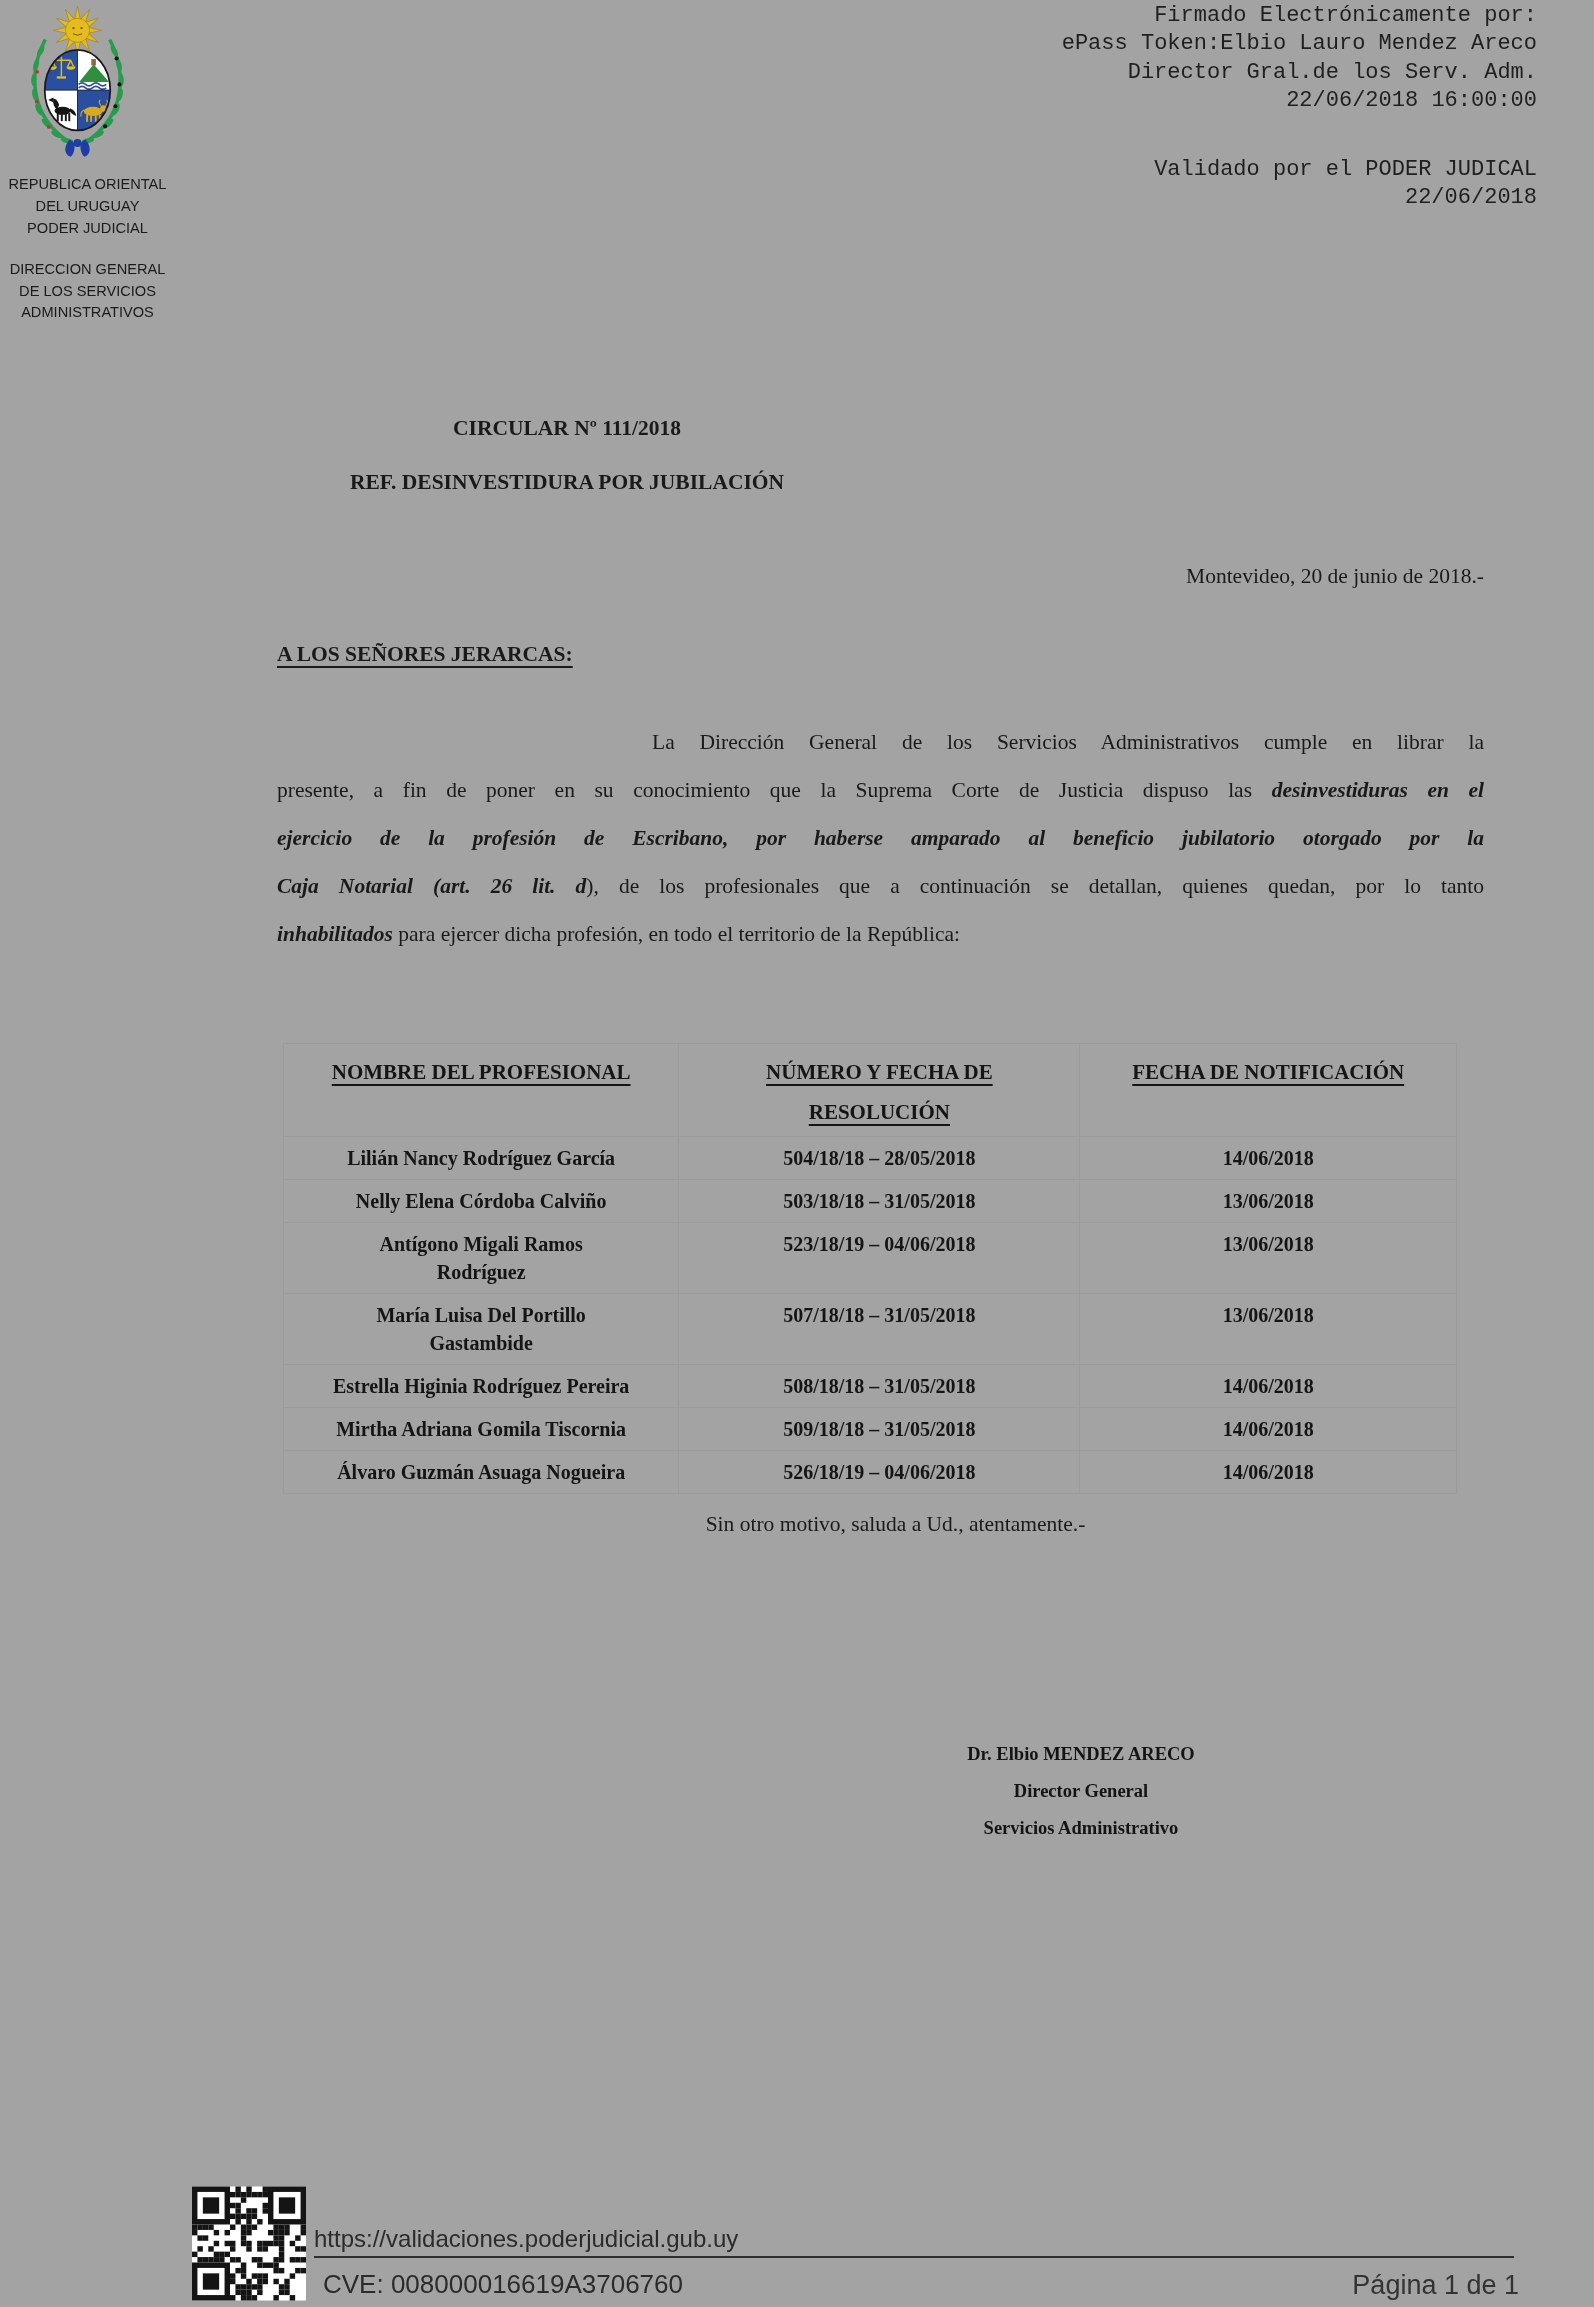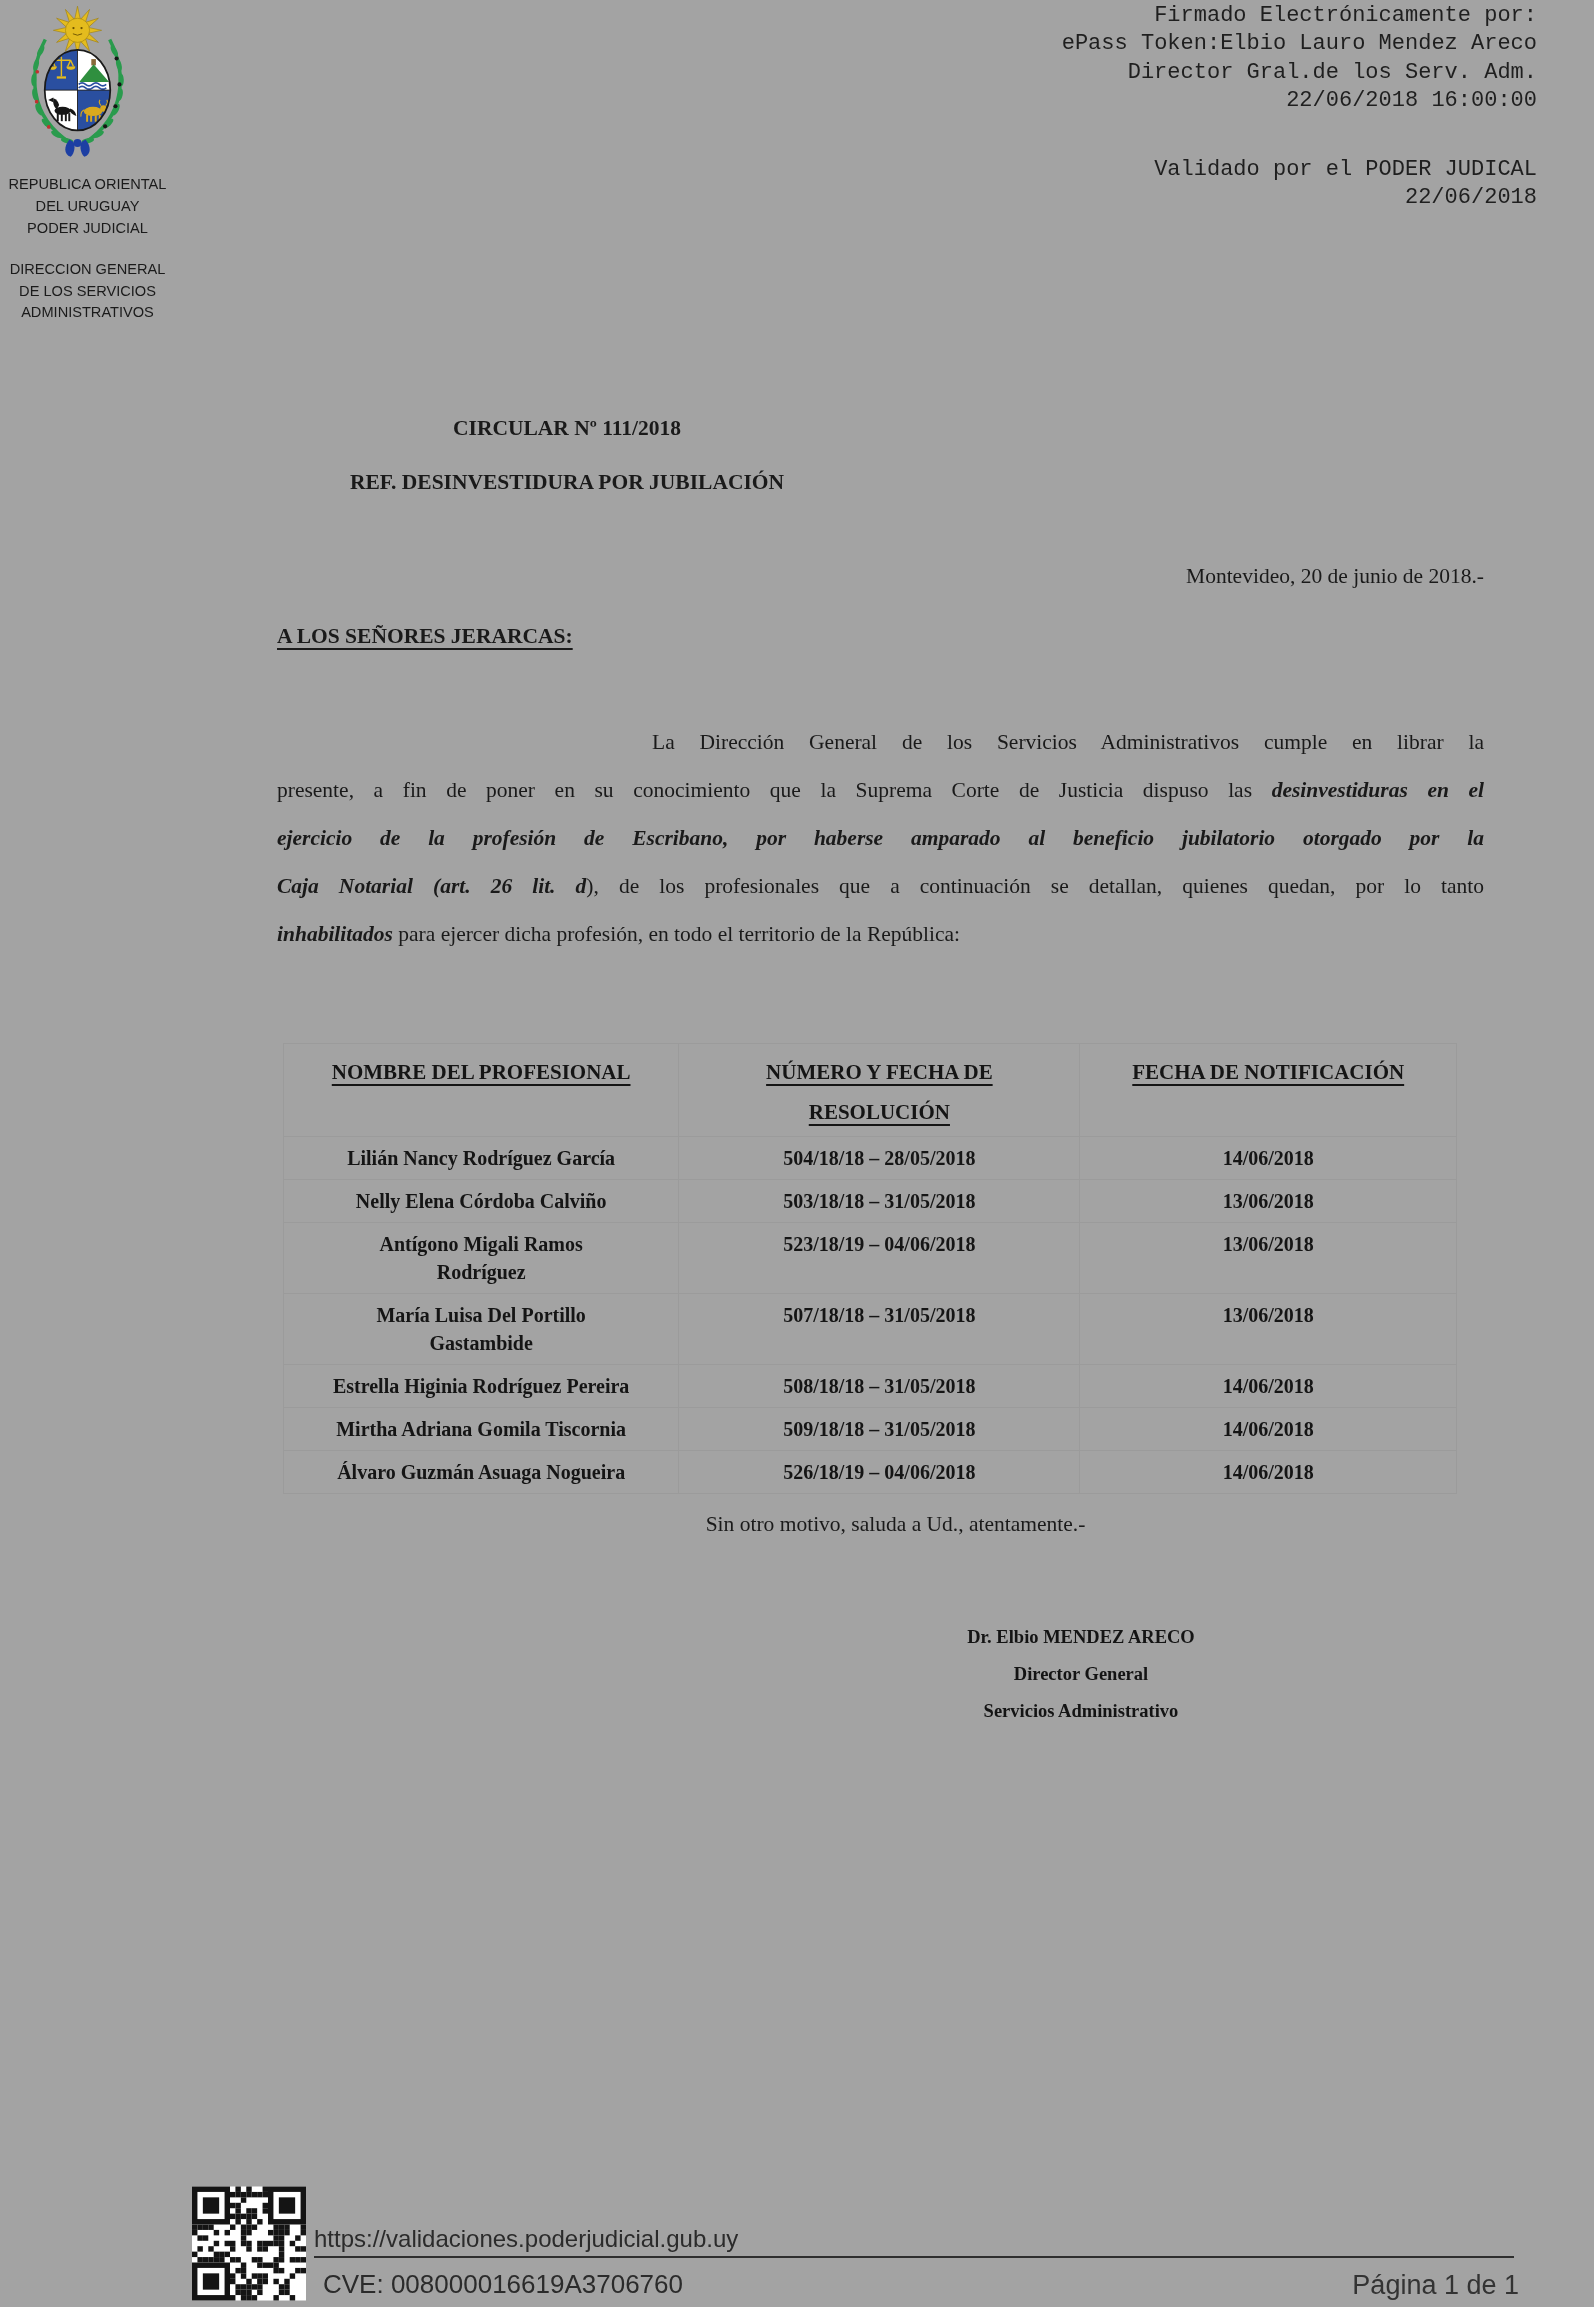--- a/index.html
+++ b/index.html
@@ -15,21 +15,21 @@
   
   .emblem{position:absolute;left:20px;top:3.1px;width:115px;height:157px;}
   .orgname{position:absolute;left:0px;top:161px;width:175px;text-align:center;
            font-family:"Liberation Sans",sans-serif;font-size:14.6px;line-height:22px;color:#1b1b1b;margin-top:12px;}
   .deptname{position:absolute;left:0px;top:259px;width:175px;text-align:center;
            font-family:"Liberation Sans",sans-serif;font-size:14.6px;line-height:21.5px;color:#1b1b1b;}
 
   
   .heading{position:absolute;left:350px;top:401px;font-size:21.5px;font-weight:bold;line-height:54px;text-align:center;}
   .dateline{position:absolute;right:111px;top:564px;font-size:21.5px;}
-  .salutation{position:absolute;left:277px;top:624px;font-size:21.5px;font-weight:bold;
+  .salutation{position:absolute;left:277px;top:642px;font-size:21.5px;font-weight:bold;
               text-decoration:underline;text-decoration-thickness:2.3px;text-underline-offset:4.6px;}
 
   
   .bodytext{position:absolute;left:277px;top:718px;width:1207px;font-size:21.5px;line-height:48px;}
   .bodytext .ln{width:100%;}
   .bodytext .just{text-align:justify;text-align-last:justify;}
   .bodytext .indent{padding-left:375px;box-sizing:border-box;}
   .bodytext b{font-weight:bold;font-style:italic;}
 
   
@@ -37,21 +37,21 @@
   .protable th,.protable td{border:1.5px solid #9b9b9b;text-align:center;font-weight:bold;
         font-family:"Liberation Serif",serif;color:#151515;}
   .protable th{vertical-align:top;padding:7.7px 4.6px 4.6px 4.6px;font-size:21px;line-height:40px;}
   .protable th span{white-space:pre-line;text-decoration:underline;
         text-decoration-thickness:2.3px;text-underline-offset:5.4px;}
   .protable td{vertical-align:top;padding:7px 4.6px;font-size:20px;line-height:28px;}
   .protable td.name{white-space:pre-line;}
 
   .closing{position:absolute;left:292px;top:1512px;width:1207px;text-align:center;font-size:21.5px;}
 
-  .signature{position:absolute;left:877px;top:1619px;width:408px;text-align:center;
+  .signature{position:absolute;left:877px;top:1736px;width:408px;text-align:center;
              font-size:18.5px;font-weight:bold;line-height:37px;color:#141414;}
 
   
   .qr{position:absolute;left:192px;top:2186px;width:114px;height:115px;}
   .vurl{position:absolute;left:314px;top:2225px;font-family:"Liberation Sans",sans-serif;
         font-size:24px;color:#2b2b2b;}
   .frule{position:absolute;left:314px;top:2256px;width:1200px;height:2.3px;background:#2e2e2e;}
   .cve{position:absolute;left:323px;top:2269px;font-family:"Liberation Sans",sans-serif;
         font-size:26px;color:#2b2b2b;}
   .pageno{position:absolute;right:76px;top:2270px;font-family:"Liberation Sans",sans-serif;

